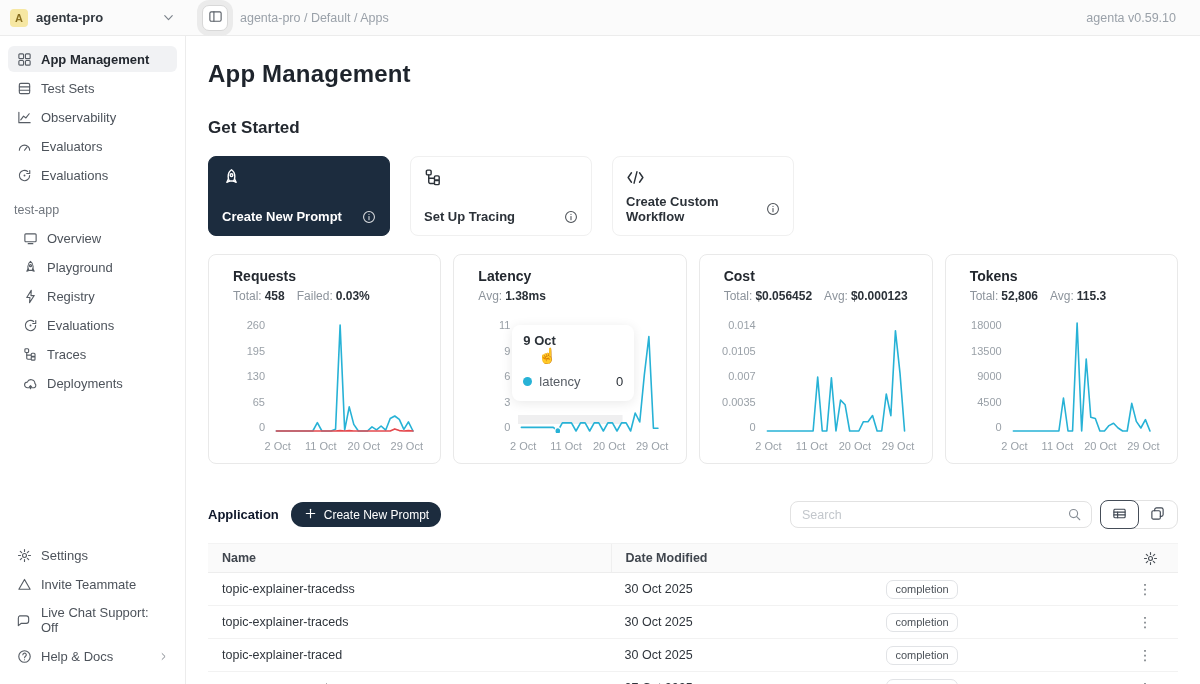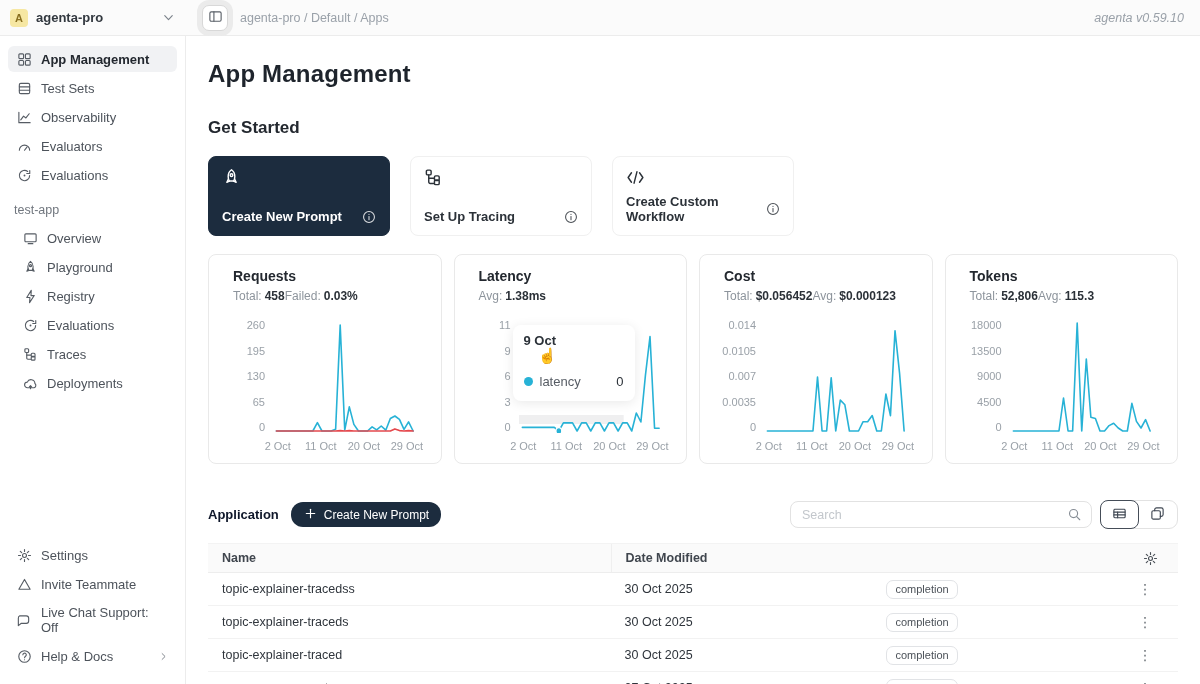--- a/index.html
+++ b/index.html
@@ -13,21 +13,21 @@
   .topbar { height:36px; display:flex; align-items:center; border-bottom:1px solid #ececec; background:#fbfbfb; }
   .topbar-left { width:186px; flex:0 0 186px; display:flex; align-items:center; gap:8px; padding:0 10px; cursor:pointer; }
   .avatar { width:18px; height:18px; border-radius:4px; background:#f6e7a2; color:#8a7020;
             display:flex; align-items:center; justify-content:center; font-size:11px; font-weight:700; }
   .ws-name { font-size:13px; font-weight:600; color:#32383f; flex:1; }
   .chev { color:#7b828a; display:flex; }
   .toggle-btn { width:26px; height:26px; margin-left:16px; border:1px solid #d8d8d8; border-radius:7px;
                 background:#fff; display:flex; align-items:center; justify-content:center; color:#5a6068;
                 box-shadow:0 0 0 5px #ebebeb; cursor:pointer; }
   .breadcrumb { margin-left:12px; color:#9aa1a9; font-size:12.5px; }
-  .version { margin-left:auto; padding-right:16px; color:#9aa1a9; font-size:12.5px;font-style:italic; }
+  .version { margin-left:auto; padding-right:24px; color:#9aa1a9; font-size:12.5px; }
 
   
   .layout { display:flex; height:648px; }
   .sidebar { width:186px; flex:0 0 186px; border-right:1px solid #ececec; padding:10px 8px 12px;
              display:flex; flex-direction:column; background:#fff; }
   .side-item { display:flex; align-items:center; gap:9px; padding:5px 8px; margin-bottom:3px;
                border-radius:6px; font-size:13px; color:#4d535b; cursor:pointer; }
   .side-item.active { background:#f1f2f4; color:#23282f; font-weight:600; }
   .side-item .icon { width:16px; height:16px; display:flex; align-items:center; justify-content:center; color:#565c64; }
   .side-item .chev-right { margin-left:auto; color:#6a7078; display:flex; }
@@ -48,21 +48,21 @@
                         font-size:13px; font-weight:600; color:#2b3138; }
   .gs-card.primary { background:#1c2c3e; border-color:#1c2c3e; }
   .gs-card.primary .gs-icon, .gs-card.primary .gs-bottom { color:#ffffff; }
   .info-ic { display:flex; opacity:.85; }
 
   
   .charts-row { display:flex; gap:12px; }
   .chart-card { flex:1; height:210px; border:1px solid #e9e9e9; border-radius:8px; background:#fff;
                 padding:13px 24px; position:relative; }
   .chart-title { font-size:14px; font-weight:700; color:#23282f; margin-bottom:5px; }
-  .chart-stats { display:flex; font-size:12px; color:#8d949c; margin-bottom:16px; white-space:nowrap; }
+  .chart-stats { display:flex; gap:12px; font-size:12px; color:#8d949c; margin-bottom:16px; white-space:nowrap; }
   .chart-stats b { color:#2b3138; margin-left:3px; font-weight:700; }
   .chart-body { display:flex; }
   .yticks { width:40px; flex:0 0 40px; height:114px; display:flex; flex-direction:column;
             justify-content:space-between; align-items:flex-end; padding-right:8px;
             font-size:11px; color:#9aa1a8; }
   .plot-wrap { flex:1; height:114px; }
   svg.plot { width:100%; height:114px; display:block; }
   .xticks { position:relative; height:15px; margin:7px 0 0 40px; font-size:11px; color:#9aa1a8; }
   .xtick { position:absolute; top:0; transform:translateX(-50%); white-space:nowrap; }
 

